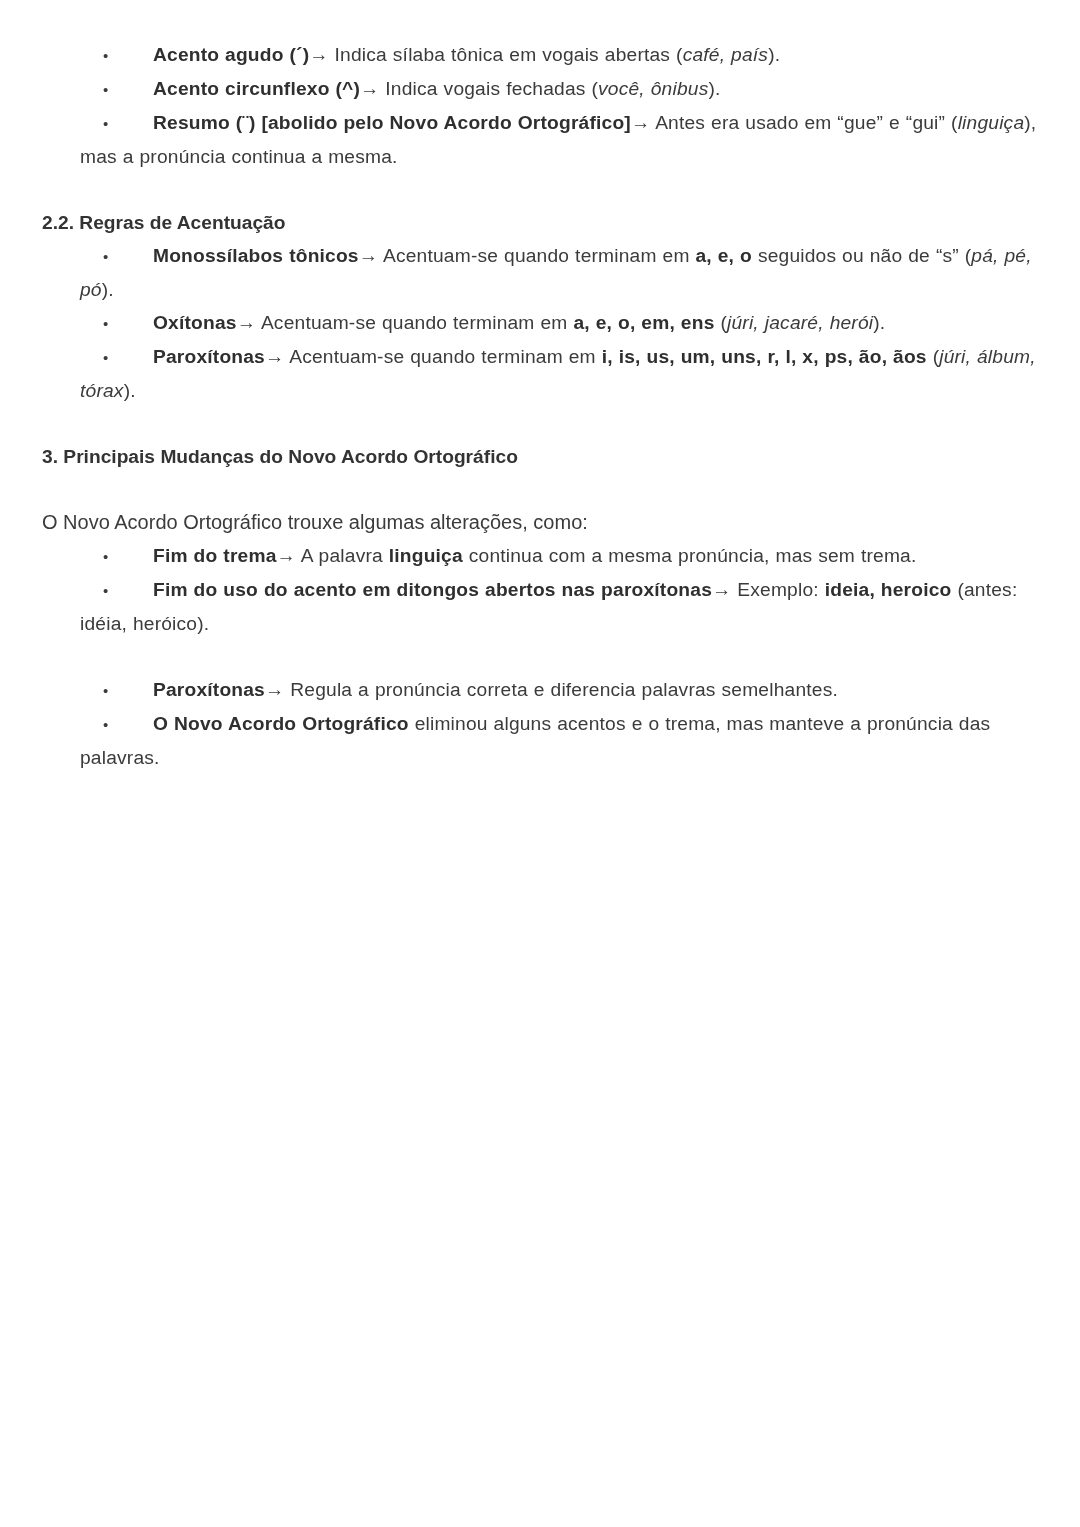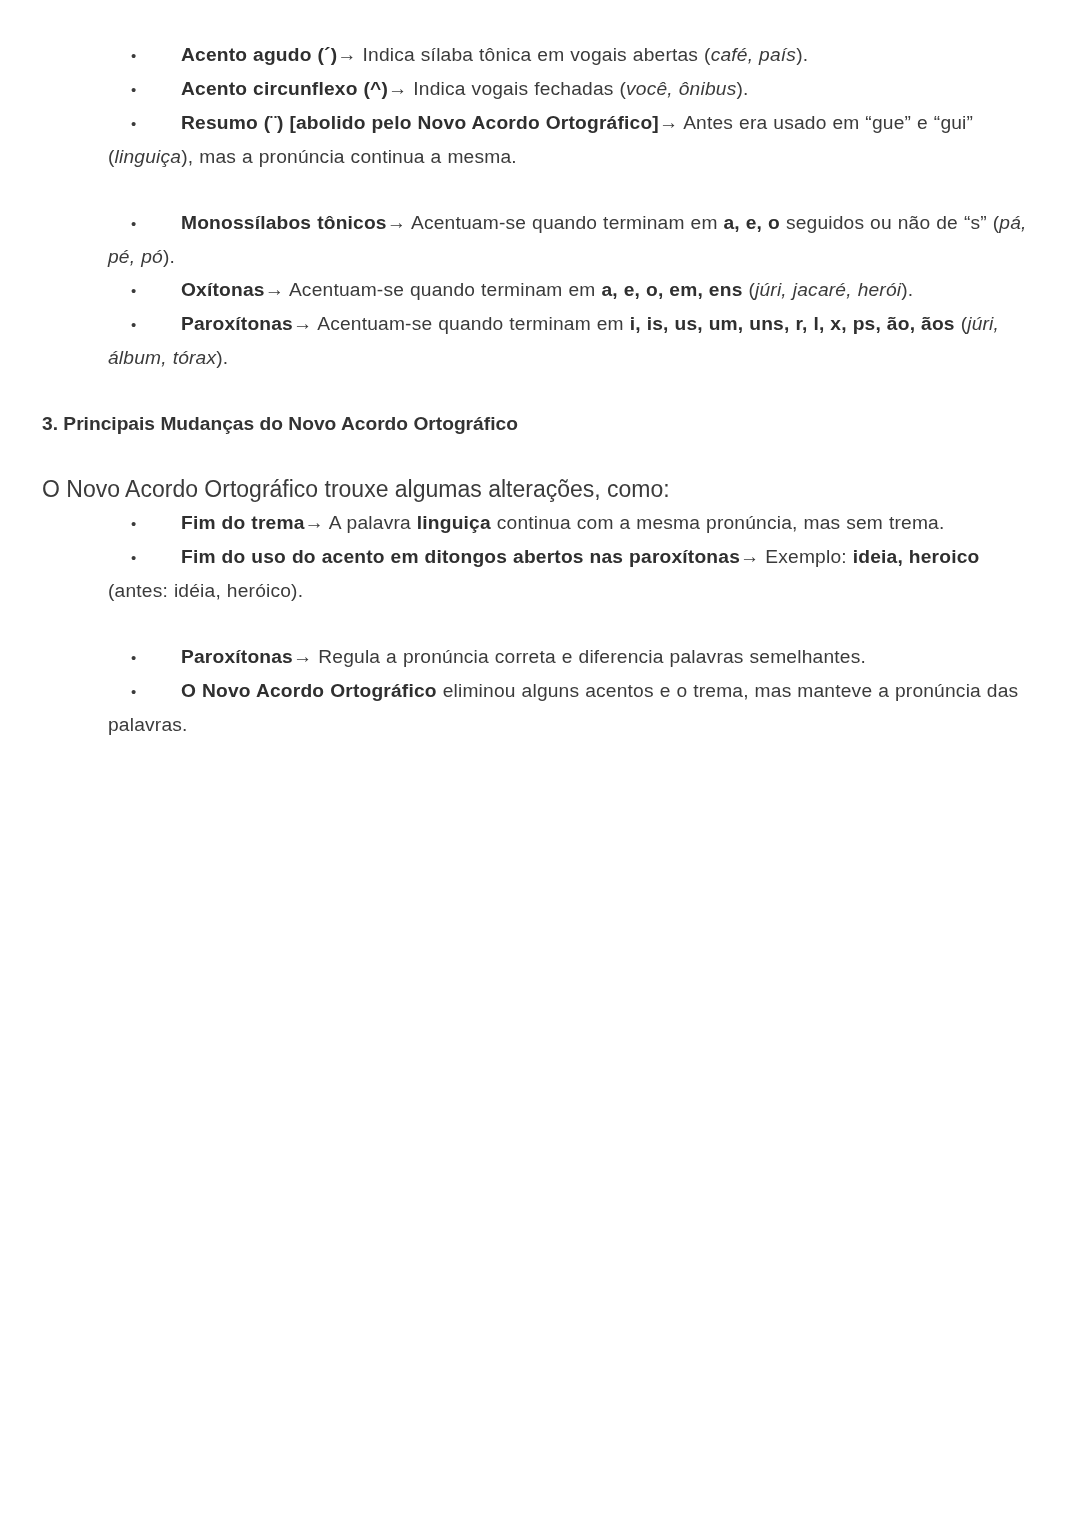--- a/index.html
+++ b/index.html
@@ -48,28 +48,28 @@
     font-weight: 700;
     font-size: 19.2px;
     line-height: 33px;
     color: #333333;
   }
 
   
   .para {
     margin: 0;
     padding: 0 40px 0 42px;
-    font-size: 23px;
+    font-size: 20px;
     line-height: 33px;
   }
 
   
   .bullet {
     margin: 0;
-    padding: 0 38px 0 108px;
+    padding: 0 38px 0 80px;
     font-size: 19.2px;
     line-height: 33px;
     text-indent: 0;
   }
   .bullet .bullet-marker {
     display: inline-block;
     width: 73px;
     text-indent: 23px;
     font-size: 15px;
     vertical-align: baseline;
@@ -91,20 +91,21 @@
     <div class="spacer-lg"></div>
 
     <p class="block bullet"><span class="bullet-marker">•</span><b>Acento agudo (´)</b><span class="arrow">→</span><span> Indica sílaba tônica em vogais abertas (</span><i>café, país</i><span>).</span></p>
 
     <p class="block bullet"><span class="bullet-marker">•</span><b>Acento circunflexo (^)</b><span class="arrow">→</span><span> Indica vogais fechadas (</span><i>você, ônibus</i><span>).</span></p>
 
     <p class="block bullet"><span class="bullet-marker">•</span><b>Resumo (¨) [abolido pelo Novo Acordo Ortográfico]</b><span class="arrow">→</span><span> Antes era usado em “gue” e “gui” (</span><i>linguiça</i><span>), mas a pronúncia continua a mesma.</span></p>
 
     <div class="spacer-md"></div>
 
+    <p class="heading">2.2. Regras de Acentuação</p>
 
     <p class="block bullet"><span class="bullet-marker">•</span><b>Monossílabos tônicos</b><span class="arrow">→</span><span> Acentuam-se quando terminam em </span><b>a, e, o</b><span> seguidos ou não de “s” (</span><i>pá, pé, pó</i><span>).</span></p>
 
     <p class="block bullet"><span class="bullet-marker">•</span><b>Oxítonas</b><span class="arrow">→</span><span> Acentuam-se quando terminam em </span><b>a, e, o, em, ens</b><span> (</span><i>júri, jacaré, herói</i><span>).</span></p>
 
     <p class="block bullet"><span class="bullet-marker">•</span><b>Paroxítonas</b><span class="arrow">→</span><span> Acentuam-se quando terminam em </span><b>i, is, us, um, uns, r, l, x, ps, ão, ãos</b><span> (</span><i>júri, álbum, tórax</i><span>).</span></p>
 
 
     <div class="spacer-md"></div>
 

